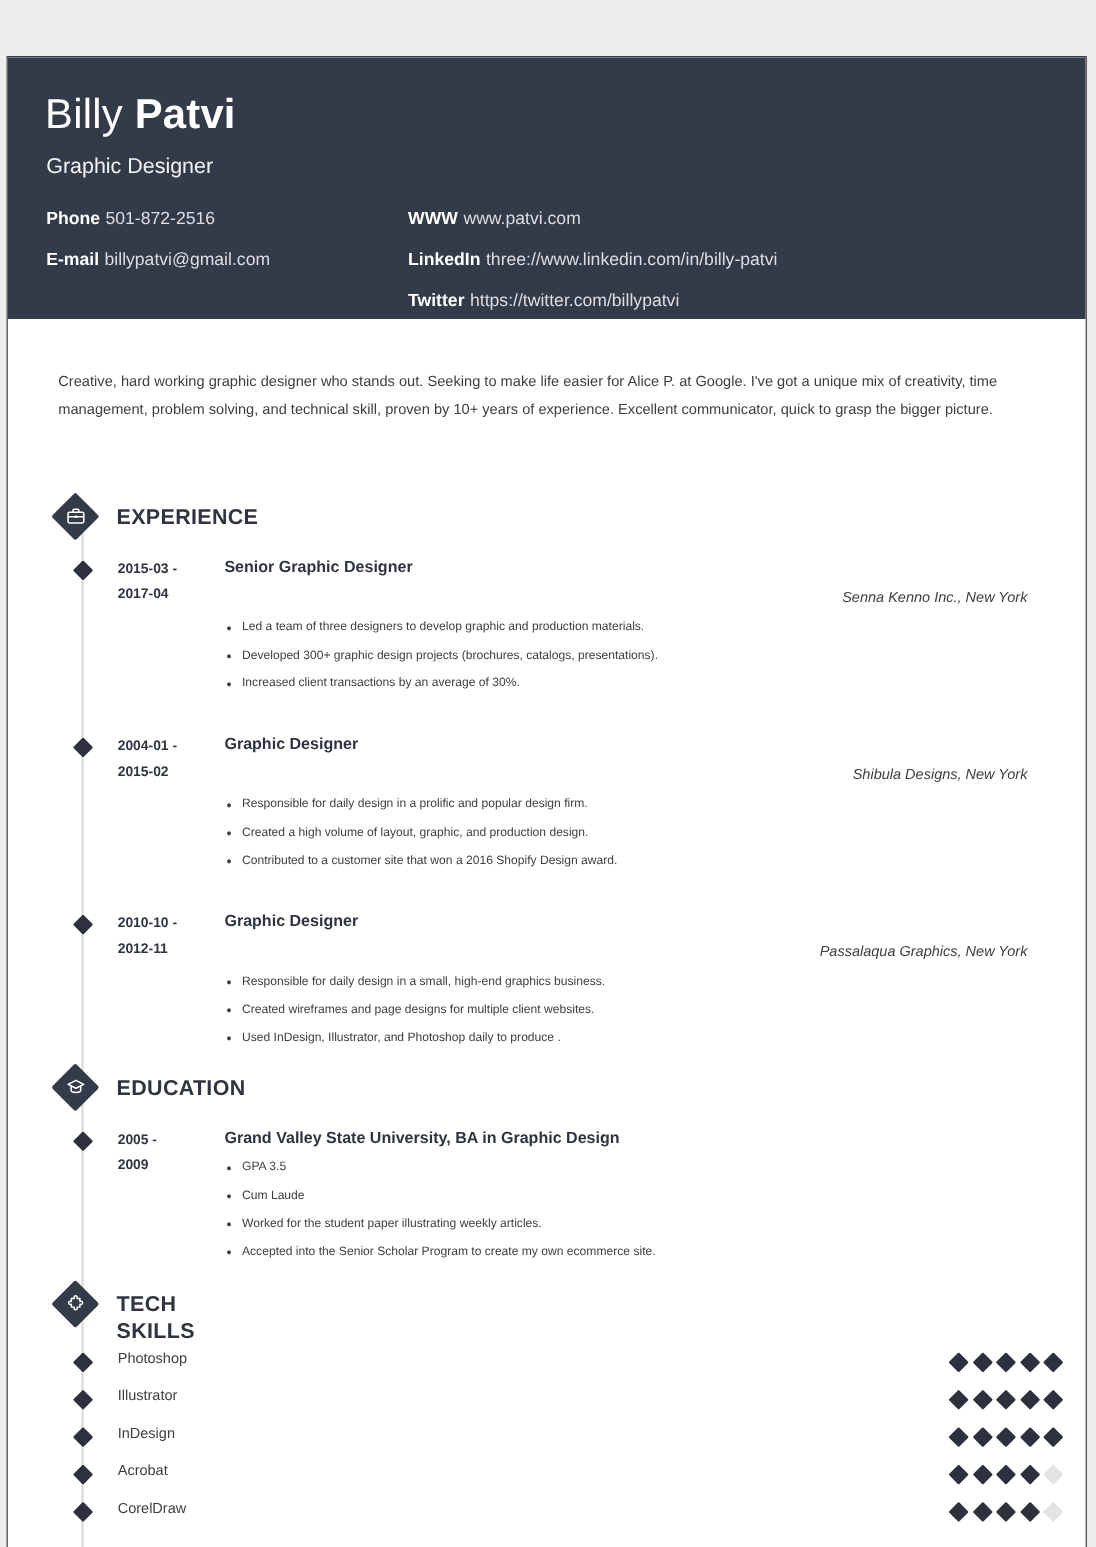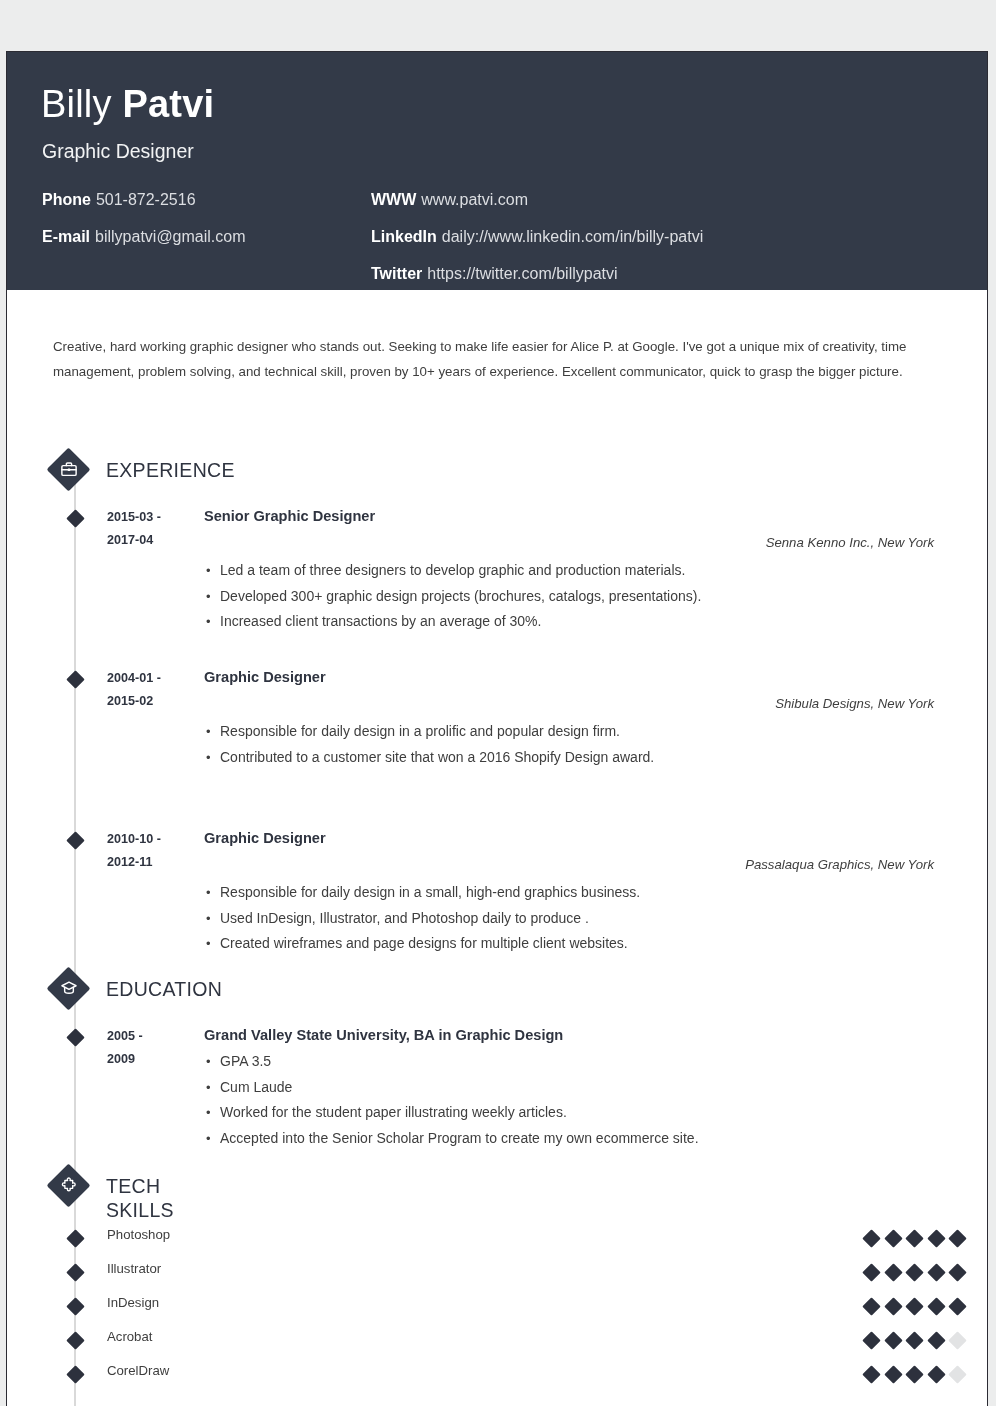--- a/index.html
+++ b/index.html
@@ -130,21 +130,21 @@
     width: 18px;
     height: 18px;
     display: block;
   }
   .badge-icon svg { display: block; }
   .section-title {
     position: absolute;
     left: 99px;
     top: 4px;
     font-size: 19.5px;
-    font-weight: 400;
+    font-weight: 700;
     color: #2f3440;
     letter-spacing: .3px;
     line-height: 24px;
   }
 
   
   .entry { position: absolute; left: 0; width: 100%; }
   .entry-dot {
     position: absolute;
     left: 62px;
@@ -183,21 +183,21 @@
     font-style: italic;
     color: #3e3e3e;
     line-height: 18px;
     margin-bottom: 6px;
     text-align: right;
   }
   .bullets { list-style: none; margin: 0; padding: 0; }
   .bullets li {
     position: relative;
     padding-left: 16px;
-    font-size: 14px;
+    font-size: 11px;
     color: #3e3e3e;
     line-height: 25.5px;
   }
   .bullets li::before {
     content: "\2022";
     position: absolute;
     left: 2px;
     top: 0;
     color: #3e3e3e;
     font-size: 13px;
@@ -265,21 +265,21 @@
       <div class="contact-row">
         <span class="clabel">E-mail</span><span class="cvalue">billypatvi@gmail.com</span>
       </div>
     </div>
 
     <div class="contact-col right">
       <div class="contact-row">
         <span class="clabel">WWW</span><span class="cvalue">www.patvi.com</span>
       </div>
       <div class="contact-row">
-        <span class="clabel">LinkedIn</span><span class="cvalue">daily://www.linkedin.com/in/billy-patvi</span>
+        <span class="clabel">LinkedIn</span><span class="cvalue">three://www.linkedin.com/in/billy-patvi</span>
       </div>
       <div class="contact-row">
         <span class="clabel">Twitter</span><span class="cvalue">https://twitter.com/billypatvi</span>
       </div>
     </div>
   </div>
 
   <div class="body">
 
     <div class="rail"></div>
@@ -320,38 +320,39 @@
       <div class="entry-dot"></div>
       <div class="entry-dates">
         <div>2004-01 -</div>
         <div>2015-02</div>
       </div>
       <div class="entry-main">
         <div class="entry-role">Graphic Designer</div>
         <div class="entry-company">Shibula Designs, New York</div>
         <ul class="bullets">
           <li>Responsible for daily design in a prolific and popular design firm.</li>
+          <li>Created a high volume of layout, graphic, and production design.</li>
           <li>Contributed to a customer site that won a 2016 Shopify Design award.</li>
         </ul>
       </div>
     </div>
 
     <div class="entry" style="top:538px">
       <div class="entry-dot"></div>
       <div class="entry-dates">
         <div>2010-10 -</div>
         <div>2012-11</div>
       </div>
       <div class="entry-main">
         <div class="entry-role">Graphic Designer</div>
         <div class="entry-company">Passalaqua Graphics, New York</div>
         <ul class="bullets">
           <li>Responsible for daily design in a small, high-end graphics business.</li>
+          <li>Created wireframes and page designs for multiple client websites.</li>
           <li>Used InDesign, Illustrator, and Photoshop daily to produce .</li>
-          <li>Created wireframes and page designs for multiple client websites.</li>
         </ul>
       </div>
     </div>
 
     <div class="section-head" style="top:683px">
       <div class="diamond-badge"></div>
       <span class="badge-icon">
         <svg width="18" height="18" viewBox="0 0 24 24" fill="none" stroke="#ffffff" stroke-width="1.9" stroke-linecap="round" stroke-linejoin="round">
           <path d="M12 4.2 2.6 9l9.4 4.8L21.4 9 12 4.2Z"></path>
           <path d="M6.2 11.2v5.1c0 1.5 2.6 2.7 5.8 2.7s5.8-1.2 5.8-2.7v-5.1"></path>

